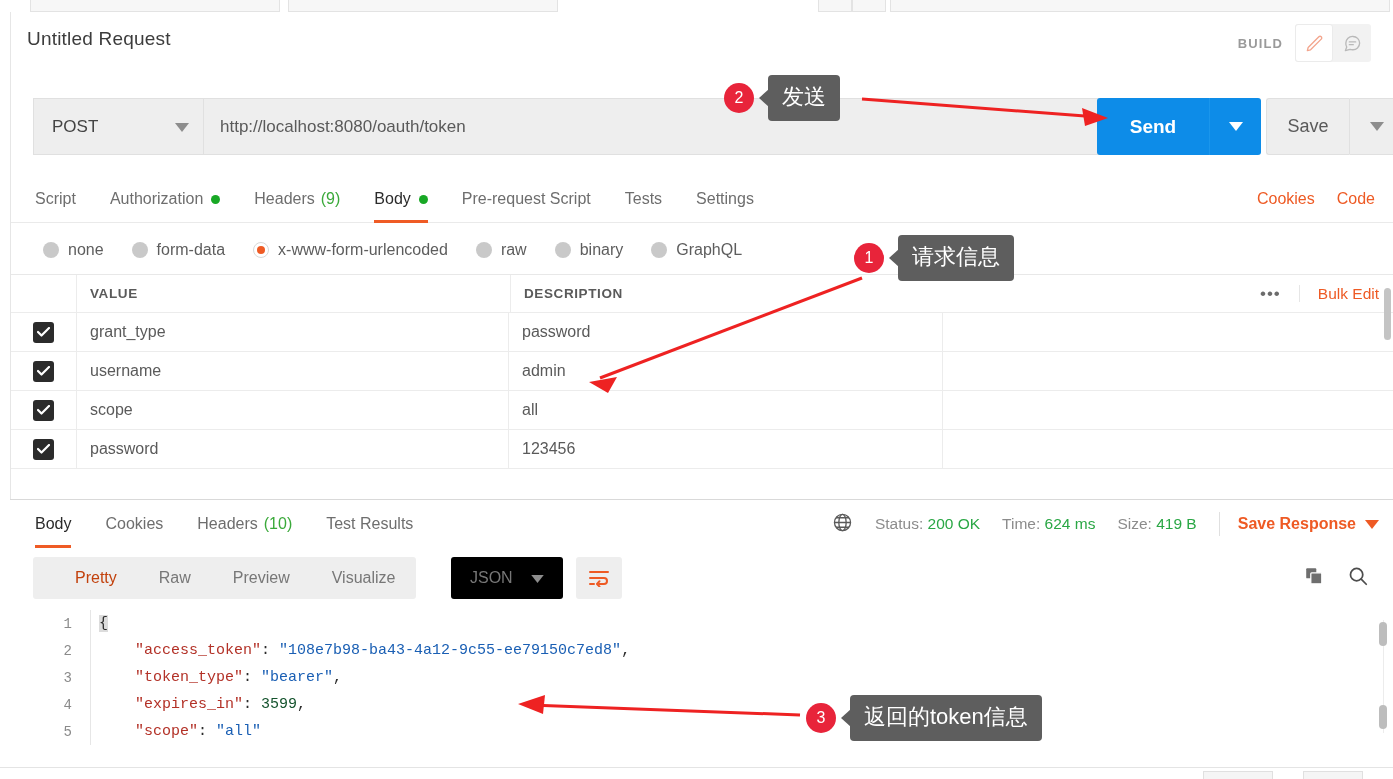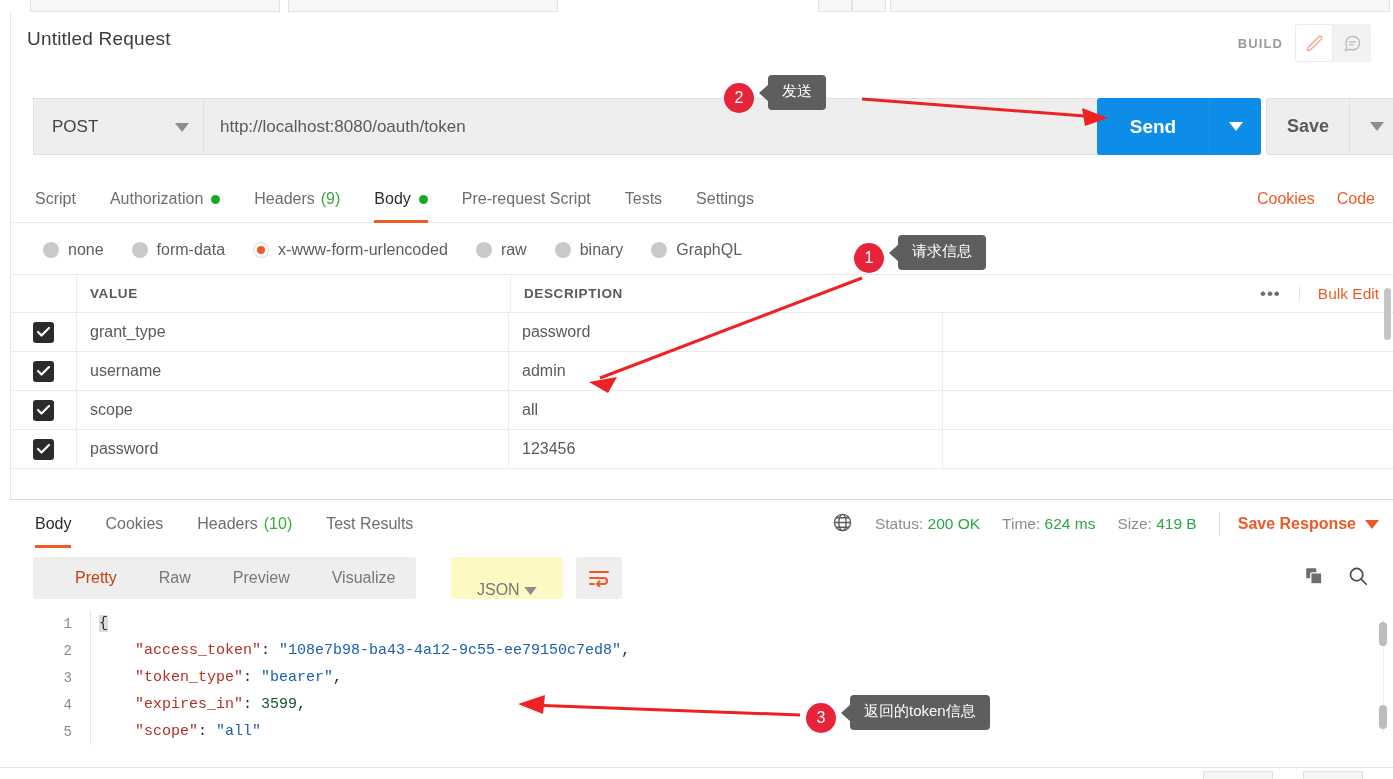--- a/index.html
+++ b/index.html
@@ -56,21 +56,21 @@
   .send-group { position: absolute; left: 1086px; top: 86px; display: flex; }
   .send-btn { width: 112px; height: 57px; background: #0d8ce8; color: #fff;
      font-size: 19px; font-weight: bold; display: flex; align-items: center;
      justify-content: center; border-radius: 3px 0 0 3px; }
   .send-caret { width: 52px; height: 57px; background: #0d8ce8;
      border-radius: 0 3px 3px 0; display: flex; align-items: center;
      justify-content: center; border-left: 1px solid #1a96ec; }
   .save-group { position: absolute; left: 1255px; top: 86px; display: flex; }
   .save-btn { width: 83px; height: 57px; background: #eeeeee; color: #5a5a5a;
      font-size: 18px; display: flex; align-items: center; justify-content: center;
-     border: 1px solid #e0e0e0; border-right: none; border-radius: 3px 0 0 3px; font-weight: bold; }
+     border: 1px solid #e0e0e0; border-right: none; border-radius: 3px 0 0 3px; }
   .save-caret { width: 55px; height: 57px; background: #eeeeee;
      border: 1px solid #e0e0e0; border-radius: 0 3px 3px 0;
      display: flex; align-items: center; justify-content: center; }
 
   
   .req-tabs { position: absolute; left: 0; top: 163px; right: 0; height: 48px;
      border-bottom: 1px solid #eaeaea; }
   .tab-list { display: flex; align-items: center; height: 48px; padding-left: 24px; }
   .rtab { position: relative; height: 48px; display: flex; align-items: center;
      margin-right: 34px; font-size: 16px; color: #6e6e6e; white-space: nowrap; }
@@ -138,22 +138,22 @@
   .meta-sep { width: 1px; height: 24px; background: #e0e0e0; margin-right: 18px; }
   .save-resp { color: #ee5a24; font-weight: bold; font-size: 16px; }
 
   
   .viewbar { position: absolute; left: 0; top: 48px; right: 0; height: 62px; }
   .seg { position: absolute; left: 23px; top: 9px; height: 42px; background: #eeeeee;
      border-radius: 3px; display: flex; align-items: center; }
   .seg-item { padding: 0 21px; font-size: 16px; color: #777; line-height: 42px; }
   .seg-item.sel { color: #c2410c; margin-left: 21px; }
   .lang { position: absolute; left: 441px; top: 9px; width: 112px; height: 42px;
-     background: #fef9c3; border-radius: 3px; display: flex; align-items: flex-end;
-     justify-content: space-between; padding: 0 26px; }
+     background: #000000; border-radius: 3px; display: flex; align-items: center;
+     justify-content: space-between; padding: 0 19px; }
   .lang span { font-size: 16px; color: #777; }
   .wrapbtn { position: absolute; left: 566px; top: 9px; width: 46px; height: 42px;
      background: #eeeeee; border-radius: 3px; display: flex; align-items: center;
      justify-content: center; }
   .view-right { position: absolute; right: 24px; top: 9px; height: 42px;
      display: flex; align-items: center; gap: 22px; }
 
   
   .codearea { position: absolute; left: 0; top: 110px; right: 0; bottom: 16px;
      overflow: hidden; background: #fff; }
@@ -174,21 +174,21 @@
      height: 24px; background: #bdbdbd; border-radius: 4px; }
   .code-track { position: absolute; right: 9px; top: 10px; bottom: 18px; width: 1px;
      background: #ececec; }
 
   
   .ann { position: absolute; z-index: 40; }
   .badge { width: 30px; height: 30px; border-radius: 50%; background: #e8243a;
      color: #fff; font-size: 16px; display: flex; align-items: center;
      justify-content: center; position: absolute; }
   .bubble { position: absolute; background: #5e5e5e; color: #fff;
-     border-radius: 4px; padding: 7px 14px 9px; font-size: 15px;
+     border-radius: 4px; padding: 7px 14px 9px; font-size: 22px;
      white-space: nowrap; }
   .bubble::before { content: ""; position: absolute; left: -9px; top: 50%;
      transform: translateY(-50%); border-top: 9px solid transparent;
      border-bottom: 9px solid transparent; border-right: 10px solid #5e5e5e; }
   .arrowsvg { position: absolute; overflow: visible; pointer-events: none; }
 
   .bottomedge { position: absolute; left: 0; bottom: 0; right: 0; height: 12px;
      background: #fff; border-top: 1px solid #e4e4e4; }
   .bottomedge .brem { position: absolute; bottom: -6px; height: 14px;
      background: #f5f5f5; border: 1px solid #e0e0e0; }

